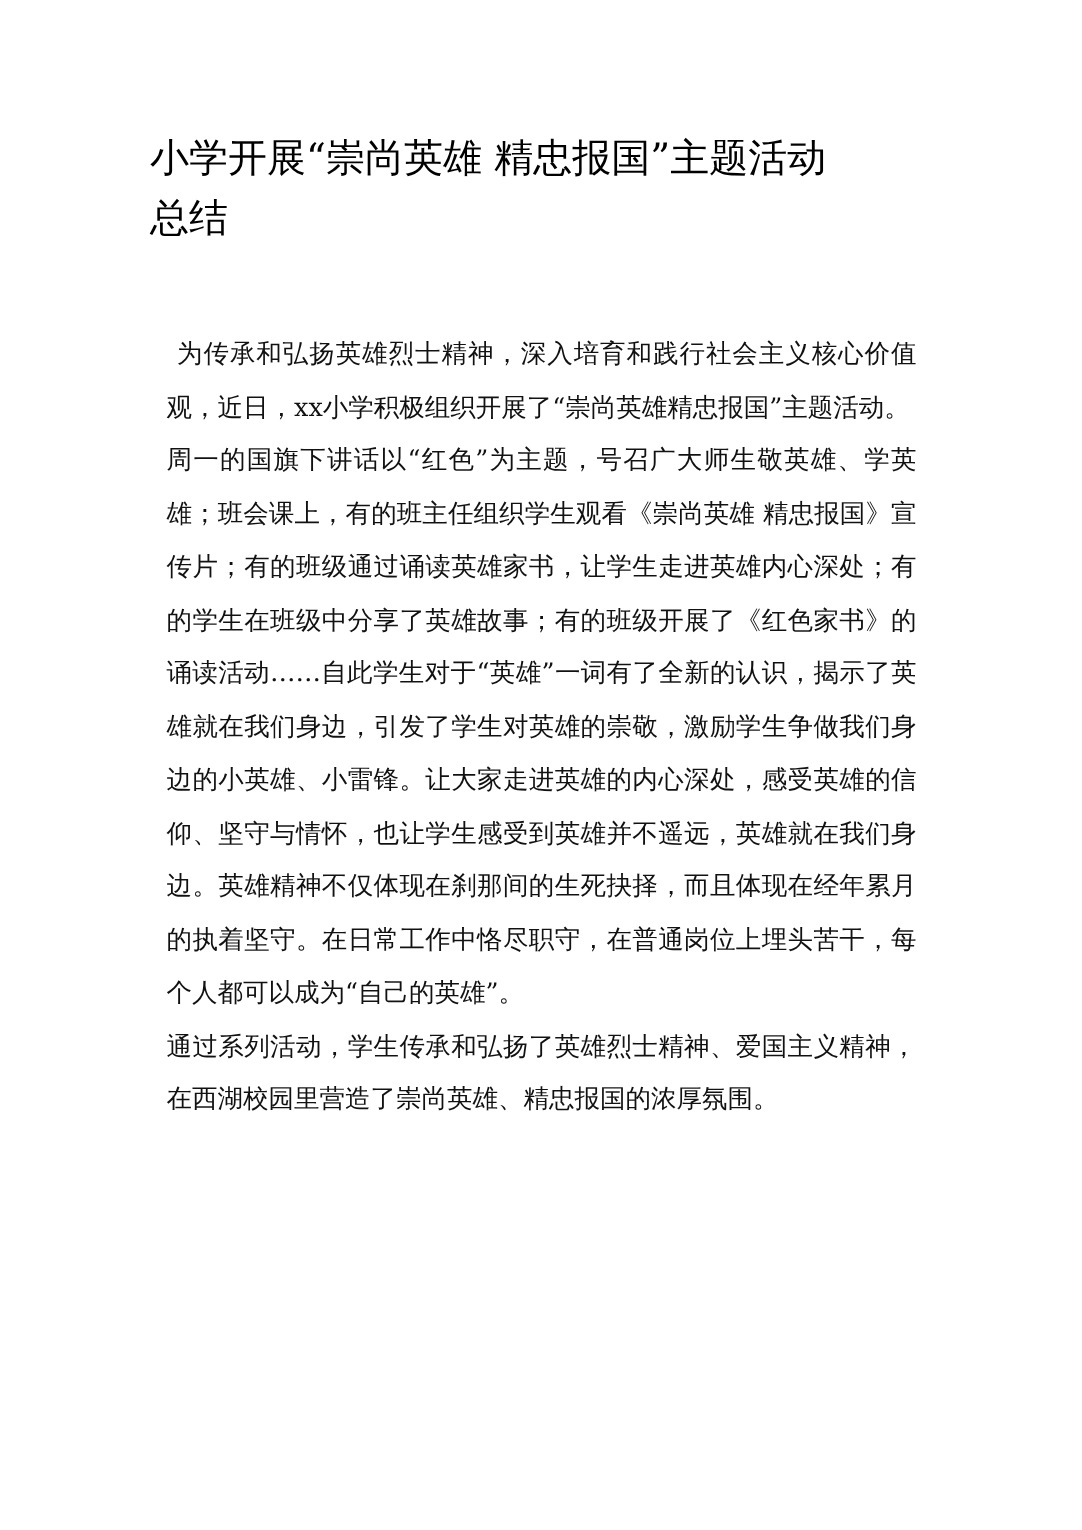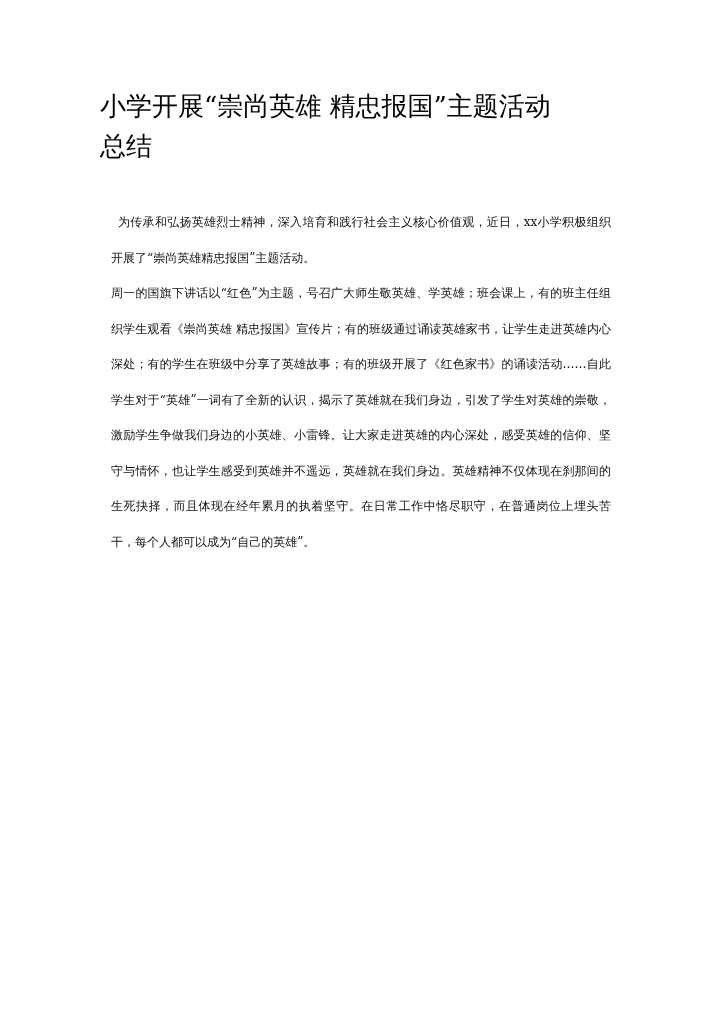--- a/index.html
+++ b/index.html
@@ -7,31 +7,32 @@
   .page {
     position: absolute; left: 0; top: 0; width: 721px; height: 1020px; background: #ffffff;
     font-family: "DejaVu Serif", "Liberation Serif", serif; color: #111;
   }
   .title {
     position: absolute; left: 100px; top: 86px; width: 520px;
     text-align: left; font-size: 26px; line-height: 40px; font-weight: normal; color: #000;
     margin: 0;
   }
   .body {
-    position: absolute; left: 111px; top: 205px; width: 500px;
-    font-size: 12px; line-height: 35.5px; color: #111;
+    position: absolute; left: 111px; top: 219px; width: 500px;
+    font-size: 17px; line-height: 35.5px; color: #111;
   }
   .body p { margin: 0; text-align: justify; text-justify: inter-character; }
   .body p.indent { text-indent: 7px; }
 </style>
 </head>
 <body>
 
 <div class="page">
   <h1 class="title">
     <span>小学开展“崇尚英雄 精忠报国”主题活动</span><br>
     <span>总结</span>
   </h1>
   <div class="body">
     <p class="indent">为传承和弘扬英雄烈士精神，深入培育和践行社会主义核心价值观，近日，xx小学积极组织开展了“崇尚英雄精忠报国”主题活动。</p>
     <p>周一的国旗下讲话以“红色”为主题，号召广大师生敬英雄、学英雄；班会课上，有的班主任组织学生观看《崇尚英雄 精忠报国》宣传片；有的班级通过诵读英雄家书，让学生走进英雄内心深处；有的学生在班级中分享了英雄故事；有的班级开展了《红色家书》的诵读活动……自此学生对于“英雄”一词有了全新的认识，揭示了英雄就在我们身边，引发了学生对英雄的崇敬，激励学生争做我们身边的小英雄、小雷锋。让大家走进英雄的内心深处，感受英雄的信仰、坚守与情怀，也让学生感受到英雄并不遥远，英雄就在我们身边。英雄精神不仅体现在刹那间的生死抉择，而且体现在经年累月的执着坚守。在日常工作中恪尽职守，在普通岗位上埋头苦干，每个人都可以成为“自己的英雄”。</p>
+    <p>通过系列活动，学生传承和弘扬了英雄烈士精神、爱国主义精神，在西湖校园里营造了崇尚英雄、精忠报国的浓厚氛围。</p>
   </div>
 </div>
 
 </body></html>

